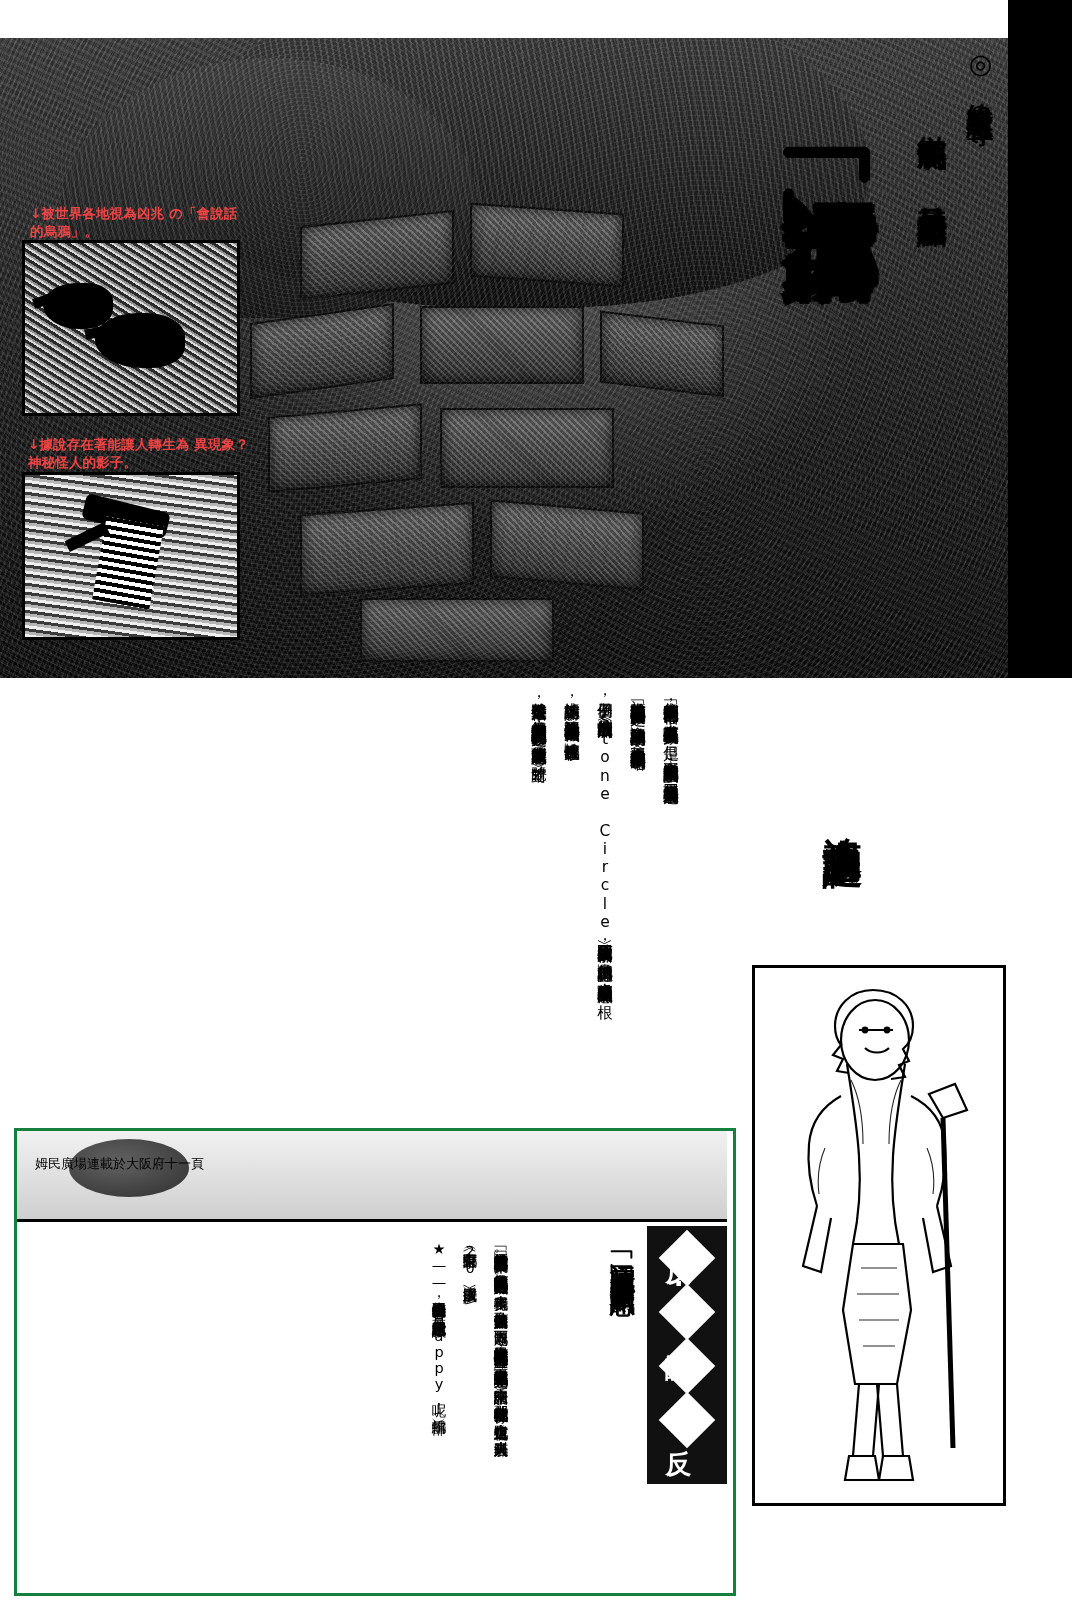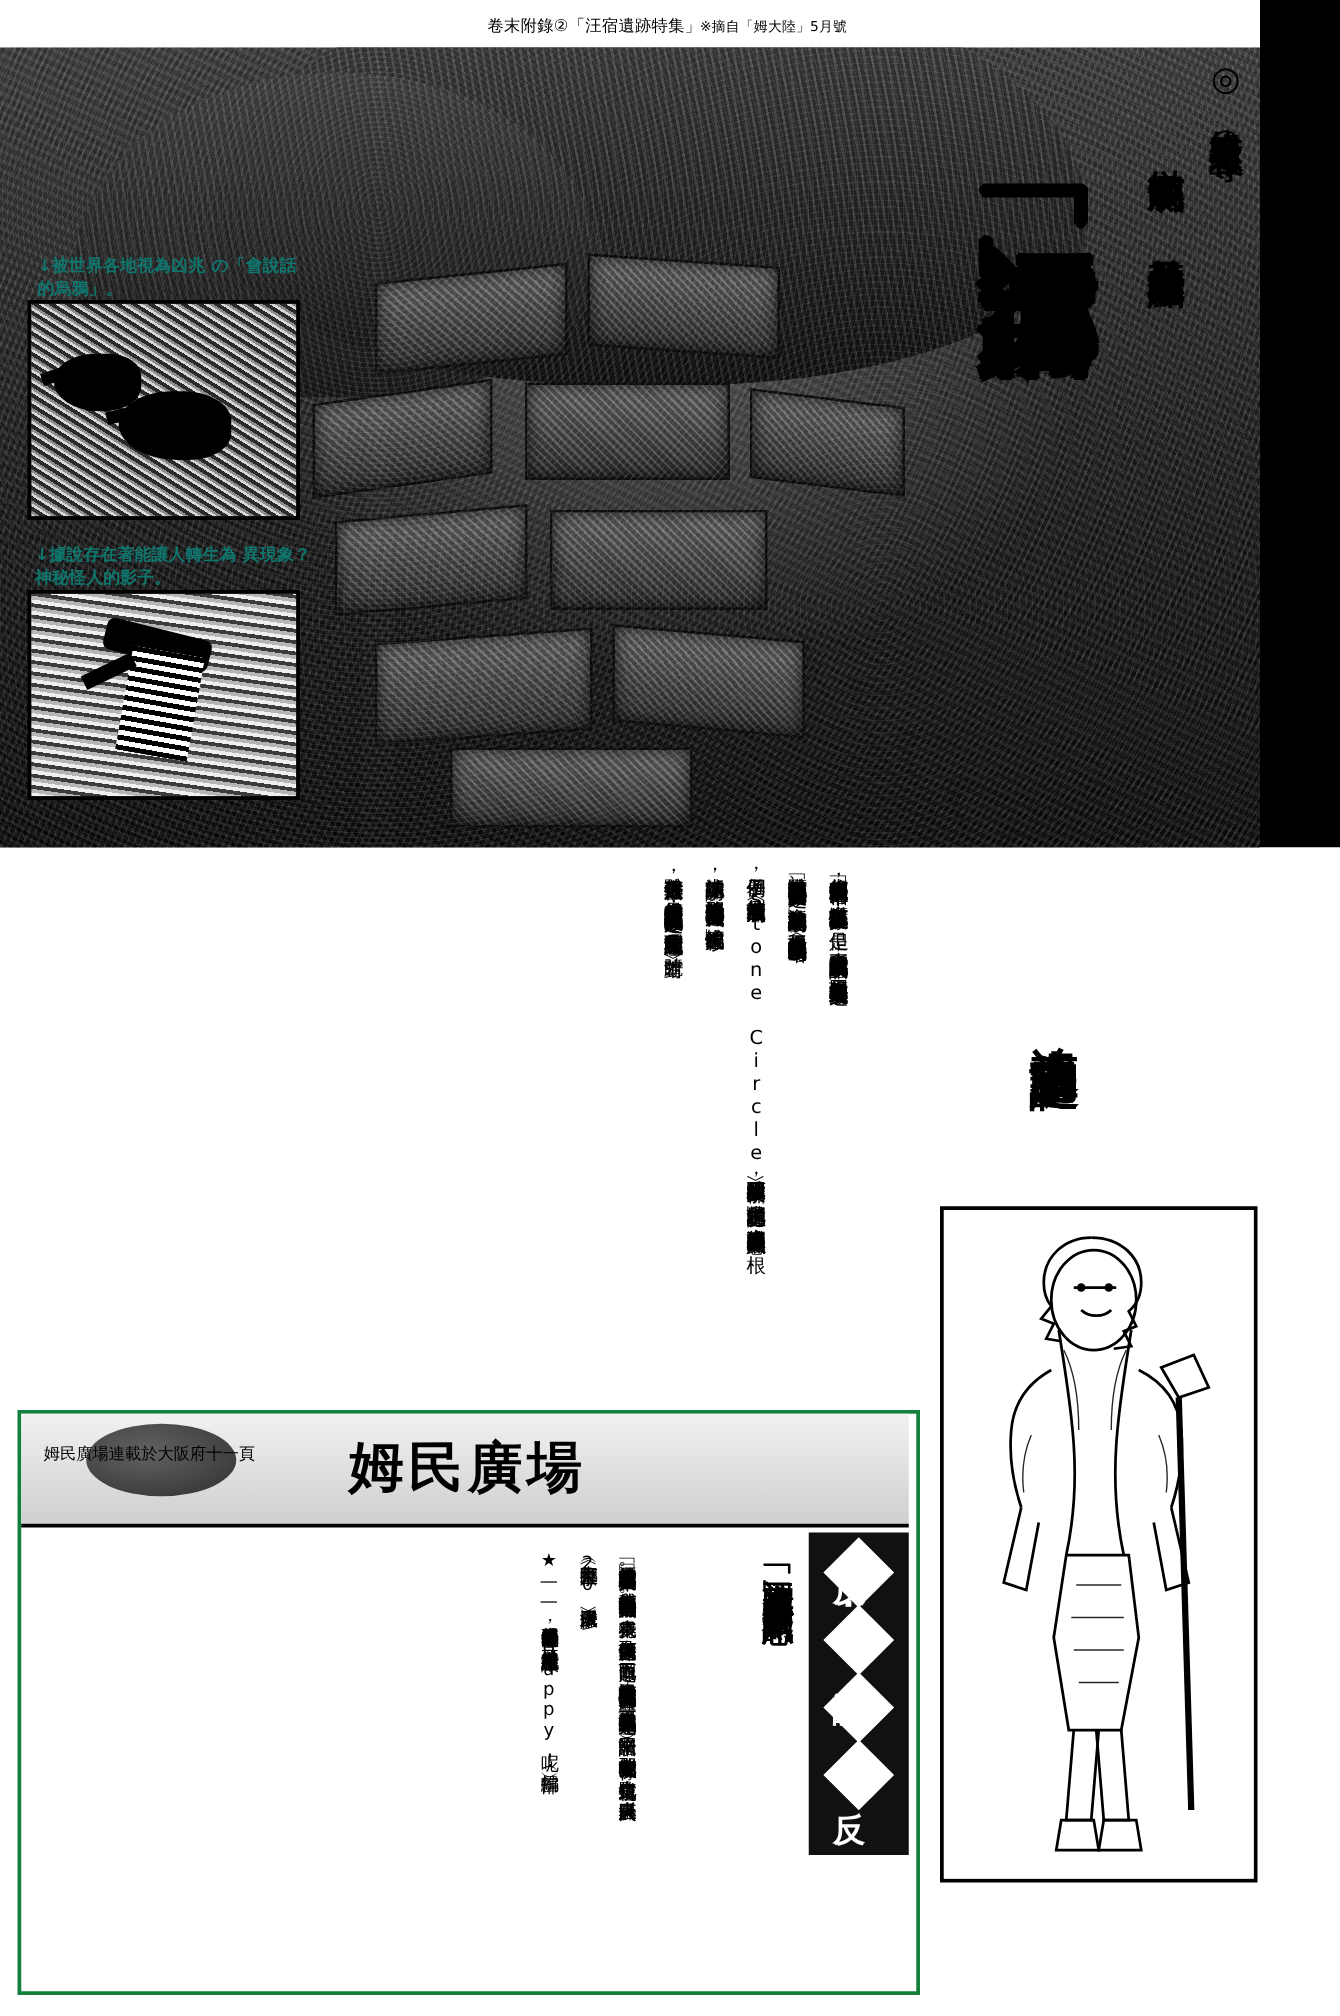--- a/index.html
+++ b/index.html
@@ -34,21 +34,21 @@
   .stone{position:absolute;background:
       repeating-linear-gradient(45deg, rgba(255,255,255,.10) 0 2px, rgba(0,0,0,.25) 2px 5px),
       linear-gradient(#6f6f6f,#2c2c2c);
       border:2px solid #0b0b0b;box-shadow:inset 0 0 14px rgba(0,0,0,.8);}
   .hill{position:absolute;border-radius:50% 50% 46% 46%/60% 60% 40% 40%;
       background:repeating-linear-gradient(80deg, rgba(255,255,255,.07) 0 2px, rgba(0,0,0,.22) 2px 6px),
                  linear-gradient(#4a4a4a,#101010);}
 
   
   .inset{position:absolute;border:3px solid #000;overflow:hidden;}
-  .capline{position:absolute;font-size:13.5px;line-height:1.3;color:#0f766e;font-weight:bold;letter-spacing:.01em;}
+  .capline{position:absolute;font-size:13.5px;line-height:1.3;color:#ef4444;font-weight:bold;letter-spacing:.01em;}
 
   .crowbox{left:22px;top:240px;width:212px;height:170px;
       background:repeating-linear-gradient(32deg, #d8d8d8 0 2px, #8d8d8d 2px 4px, #2a2a2a 4px 7px),linear-gradient(#9a9a9a,#2b2b2b);}
   .figbox{left:22px;top:472px;width:212px;height:162px;
       background:repeating-linear-gradient(8deg, #efefef 0 3px, #b5b5b5 3px 6px, #3b3b3b 6px 9px),linear-gradient(#cfcfcf,#3a3a3a);}
 
   
   .kicker{position:absolute;right:26px;top:44px;font-size:21px;font-weight:bold;}
   .byline{position:absolute;right:30px;top:318px;font-size:17px;}
   .sect{position:absolute;right:76px;top:48px;font-size:27px;font-weight:bold;letter-spacing:.1em;}
@@ -96,24 +96,20 @@
 
   
   .rmargin{position:absolute;right:0;top:0;width:64px;height:678px;background:#000;}
   .rmargin2{position:absolute;right:0;top:678px;width:64px;height:935px;background:#fff;}
 </style>
 </head>
 <body>
 
 <div class="page">
 
-  <div class="topbar">
-    <div class="t1">卷末附錄②「汪宿遺跡特集」</div>
-    <div class="t2">※摘自「姆大陸」5月號</div>
-  </div>
 
   <div class="photo">
     <div class="hill" style="left:170px;top:-60px;width:700px;height:330px;"></div>
     <div class="hill" style="left:60px;top:20px;width:420px;height:260px;opacity:.8;"></div>
     <div class="stone" style="left:300px;top:180px;width:150px;height:70px;transform:skewY(-6deg);"></div>
     <div class="stone" style="left:470px;top:170px;width:150px;height:70px;transform:skewY(4deg);"></div>
     <div class="stone" style="left:250px;top:275px;width:140px;height:72px;transform:skewY(-8deg);"></div>
     <div class="stone" style="left:420px;top:268px;width:160px;height:74px;"></div>
     <div class="stone" style="left:600px;top:280px;width:120px;height:68px;transform:skewY(7deg);"></div>
     <div class="stone" style="left:268px;top:372px;width:150px;height:72px;transform:skewY(-5deg);"></div>
@@ -189,21 +185,20 @@
         <path d="M106 300h36M102 326h42M104 352h40M108 378h32"></path>
         <path d="M70 180c-6 14-8 30-6 46M172 180c6 14 8 30 6 46"></path>
       </g>
     </svg>
   </div>
 
   <div class="plaza">
     <div class="plazahead">
       <div class="blob"></div>
       <div class="plazanote">姆民廣場連載於大阪府十一頁</div>
-      <div class="plazatitle">姆民廣場</div>
     </div>
 
     <div class="diamonds">
       <div class="dmd"></div>
       <div class="dmd"></div>
       <div class="dmd"></div>
       <div class="dmd"></div>
     </div>
     <div class="vt dlabel">反 · 論 · 反</div>
 

